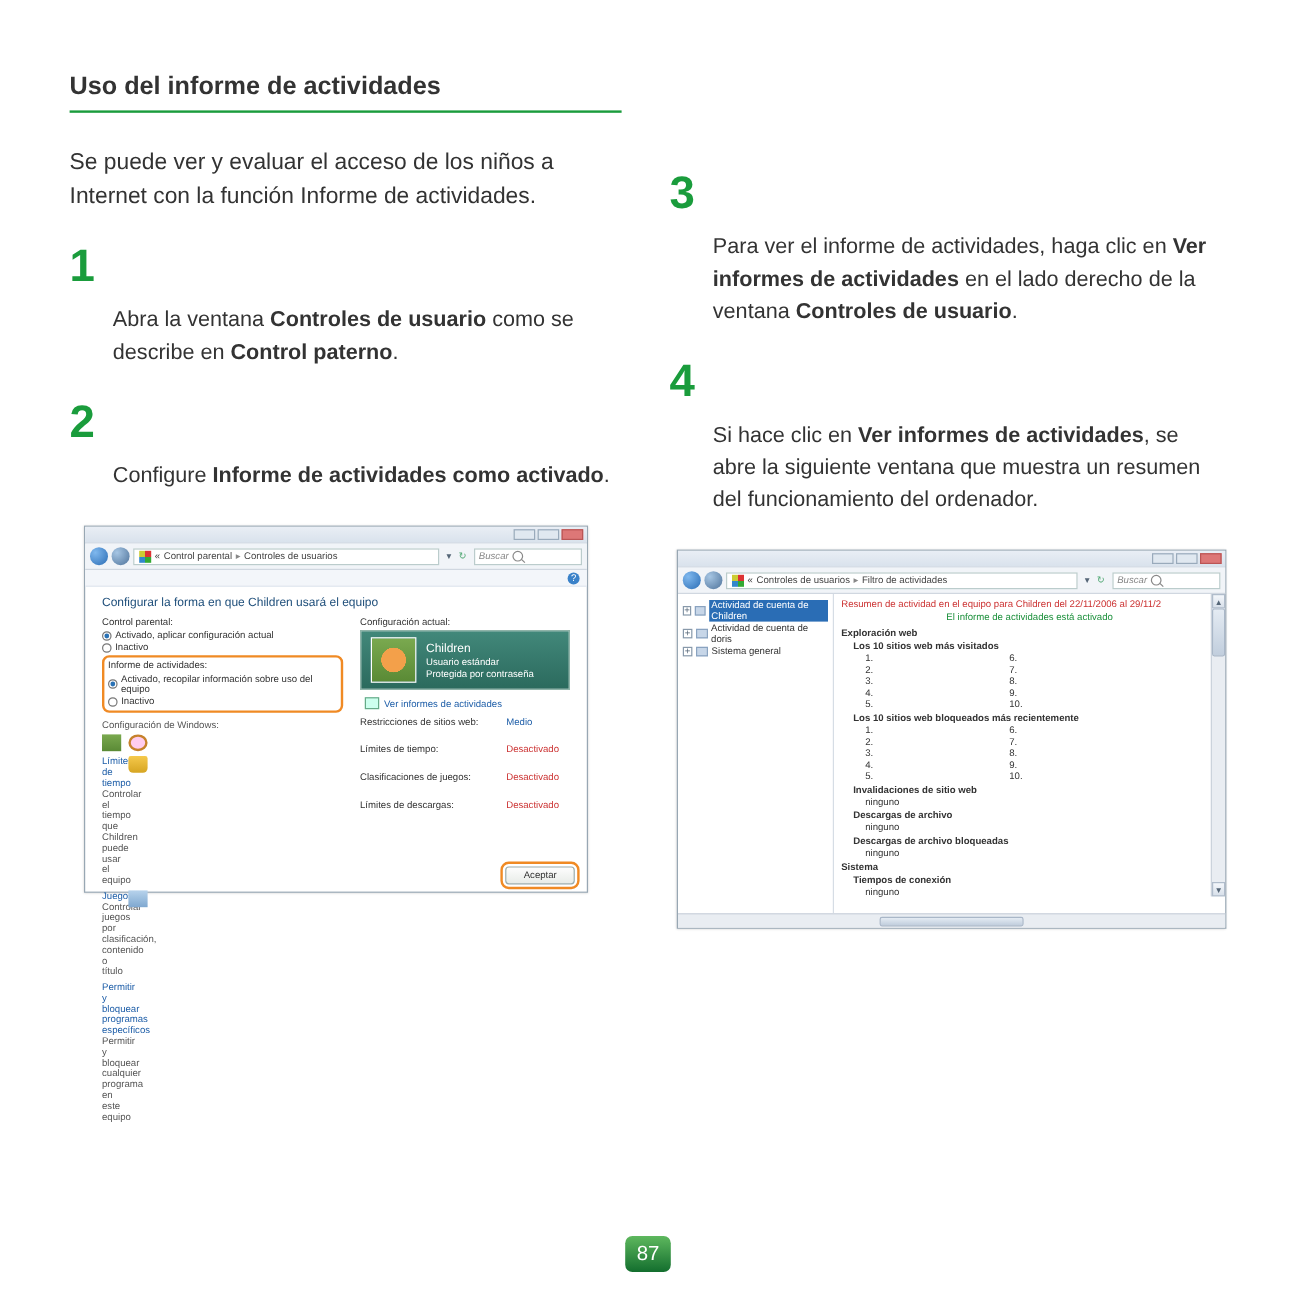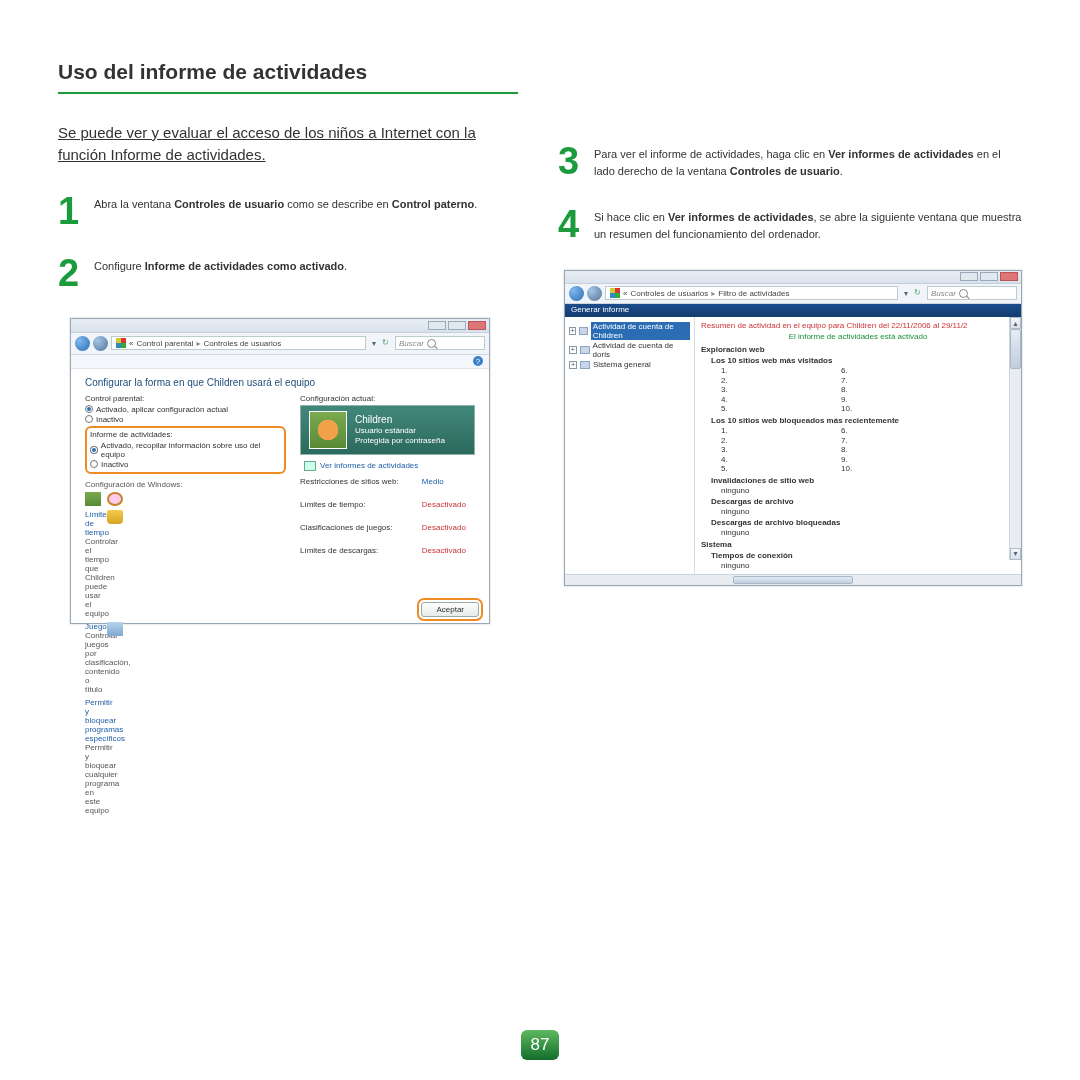--- a/index.html
+++ b/index.html
@@ -24,41 +24,41 @@
   }
   .section-title {
     font-size: 21px;
     font-weight: bold;
     color: #333;
     padding-bottom: 8px;
     border-bottom: 2px solid #1a9c3c;
     margin-bottom: 28px;
   }
   .intro {
-    font-size: 15px;
+    font-size: 19px;
     line-height: 1.45;
     margin-bottom: 28px;
-    text-decoration: underline;
   }
   .step {
     display: flex;
     gap: 8px;
     margin-bottom: 28px;
   }
   .step-num {
     font-size: 38px;
     font-weight: bold;
     color: #1a9c3c;
     line-height: 0.9;
     min-width: 28px;
   }
   .step-text {
-    font-size: 11px;
+    font-size: 18px;
     line-height: 1.5;
     padding-top: 2px;
+    margin-top: 46px;
   }
   .step-text b { font-weight: bold; }
 
   
   .shot1 {
     width: 420px;
     height: 306px;
     border: 1px solid #98a7b3;
     background: #fff;
     margin-left: 12px;
@@ -342,23 +342,20 @@
           <span class="bc-sep"></span>
           <span>Filtro de actividades</span>
         </div>
         <div style="width:10px;text-align:center;color:#567;">▾</div>
         <div class="refresh-tiny">↻</div>
         <div class="searchbar">
           <span>Buscar</span>
           <div class="mag"></div>
         </div>
       </div>
-      <div class="s2-menubar">
-        <span>Generar informe</span>
-      </div>
       <div class="s2-content">
         <div class="s2-tree-pane">
           <div class="tree-item">
               <span class="tree-toggle">+</span>
               <span class="tree-icon"></span>
               <span class="tree-sel">Actividad de cuenta de Children</span>
             </div>
           <div class="tree-item">
               <span class="tree-toggle">+</span>
               <span class="tree-icon"></span>

